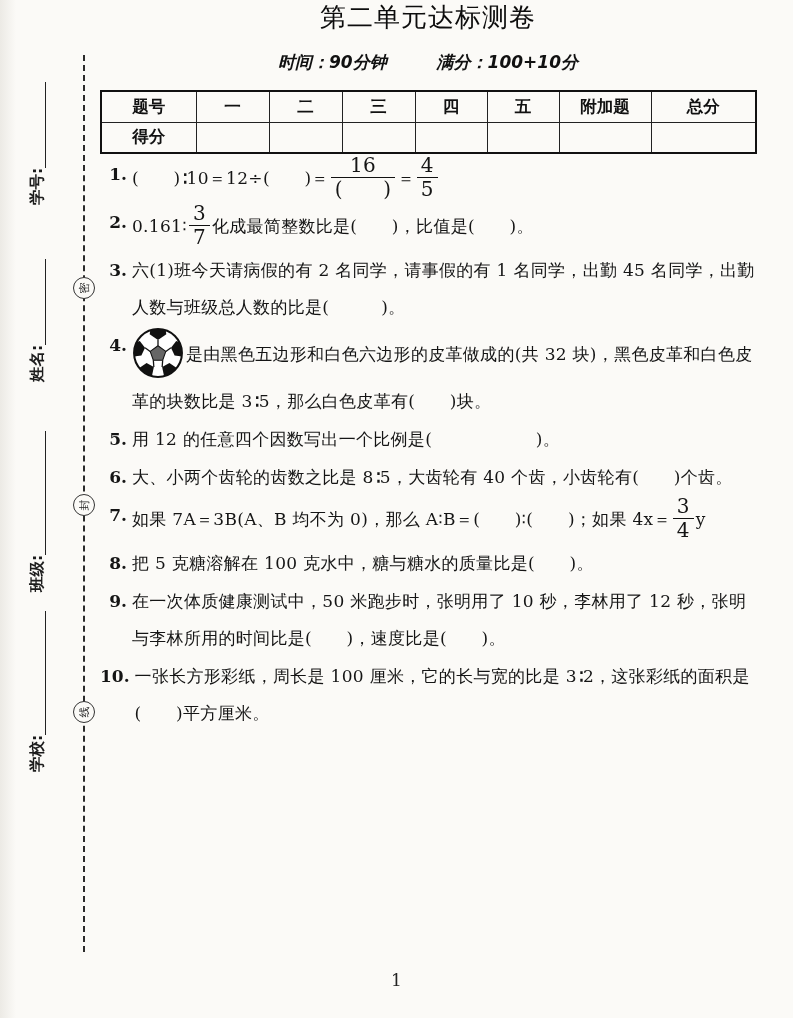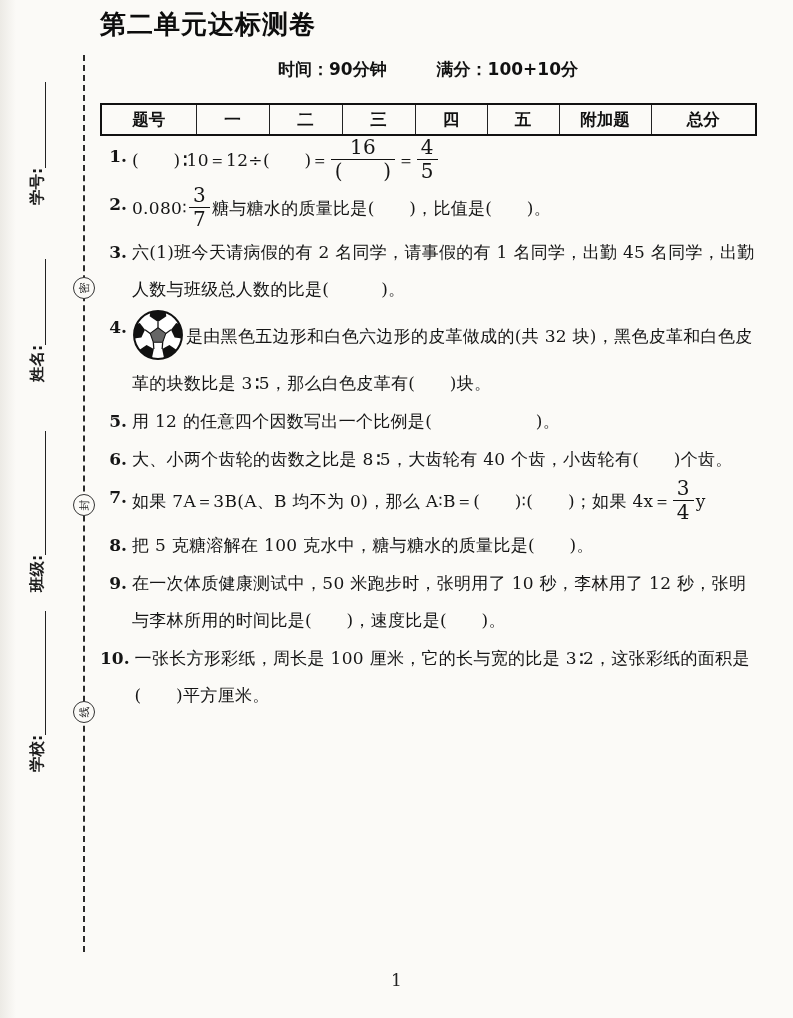--- a/index.html
+++ b/index.html
@@ -29,31 +29,31 @@
     color:#1c1c1c; white-space:nowrap;
   }
   .vfield .blank { display:inline-block; border-bottom:1.8px solid #222; height:17px; }
   
   .content { position:absolute; left:100px; top:0; width:656px; }
   .title {
     margin-top:44px; text-align:center; font-family:"DejaVu Sans",sans-serif;
     font-weight:bold; font-size:32px; letter-spacing:2px; color:#0d0d0d;
   }
   .subtitle {
-    margin-top:7px; text-align:left; font-family:"DejaVu Sans",sans-serif;
-    font-weight:bold; font-size:26px; letter-spacing:1px; color:#0d0d0d;
+    text-align:center; font-family:"DejaVu Sans",sans-serif;
+    font-weight:normal; font-size:26px; letter-spacing:1px; color:#0d0d0d;
   }
   .meta {
     margin-top:16px; text-align:center; font-family:"DejaVu Sans",sans-serif;
     font-weight:bold; font-size:17px; color:#111;
   }
-  .meta span { margin:8px 22px; }
+  .meta span { margin:8px 22px;font-style:italic; }
   
   table.score {
-    margin-top:22px; width:655px; border-collapse:collapse;
+    margin-top:16px; width:655px; border-collapse:collapse;
     border:2.5px solid #111; table-layout:fixed;
   }
   table.score td {
     border:1.4px solid #222; height:31px; text-align:center;
     font-family:"DejaVu Sans",sans-serif; font-weight:bold; font-size:16.5px; color:#111;
   }
   
   .section-heading {
     margin-top:15px; font-size:18.5px; font-weight:bold; color:#111;
     letter-spacing:0.5px;
@@ -133,37 +133,47 @@
           <tr>
         <td>题号</td>
         <td>一</td>
         <td>二</td>
         <td>三</td>
         <td>四</td>
         <td>五</td>
         <td>附加题</td>
         <td>总分</td>
       </tr>
+      <tr>
+        <td>得分</td>
+        <td></td>
+        <td></td>
+        <td></td>
+        <td></td>
+        <td></td>
+        <td></td>
+        <td></td>
+      </tr>
     </tbody>
       </table>
 
 
     <div class="qlist">
 
       <div class="q">
         <span class="qnum">1.</span>
         <div class="qbody">
           <span>(　　)∶10＝12÷(　　)＝</span><span class="frac"><span class="fn">16</span><span class="fd">(　　)</span></span><span>＝</span><span class="frac"><span class="fn">4</span><span class="fd">5</span></span>
         </div>
       </div>
 
       <div class="q">
         <span class="qnum">2.</span>
         <div class="qbody">
-          <span>0.080∶</span><span class="frac"><span class="fn">3</span><span class="fd">7</span></span><span>糖与糖水的质量比是(　　)，比值是(　　)。</span>
+          <span>0.161∶</span><span class="frac"><span class="fn">3</span><span class="fd">7</span></span><span>化成最简整数比是(　　)，比值是(　　)。</span>
         </div>
       </div>
 
       <div class="q">
         <span class="qnum">3.</span>
         <div class="qbody">六(1)班今天请病假的有 2 名同学，请事假的有 1 名同学，出勤 45 名同学，出勤人数与班级总人数的比是(　　　)。</div>
       </div>
 
       <div class="q">
         <span class="qnum">4.</span>

